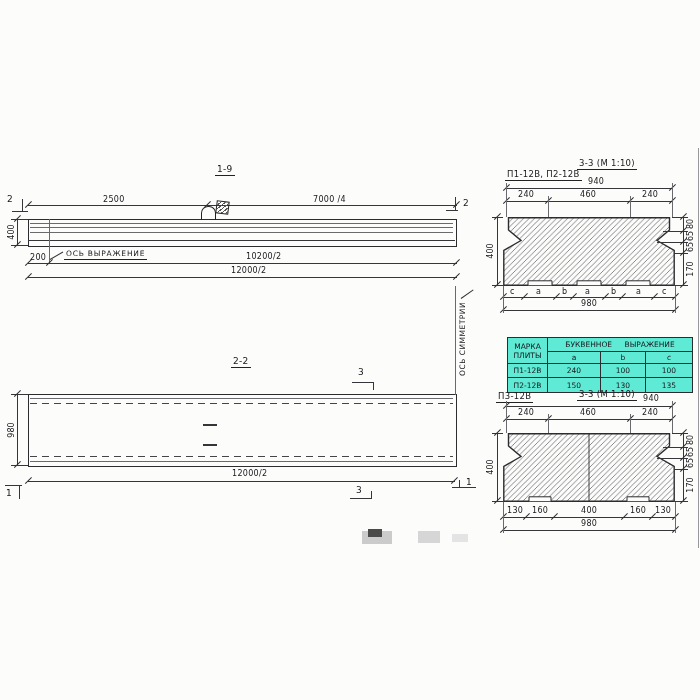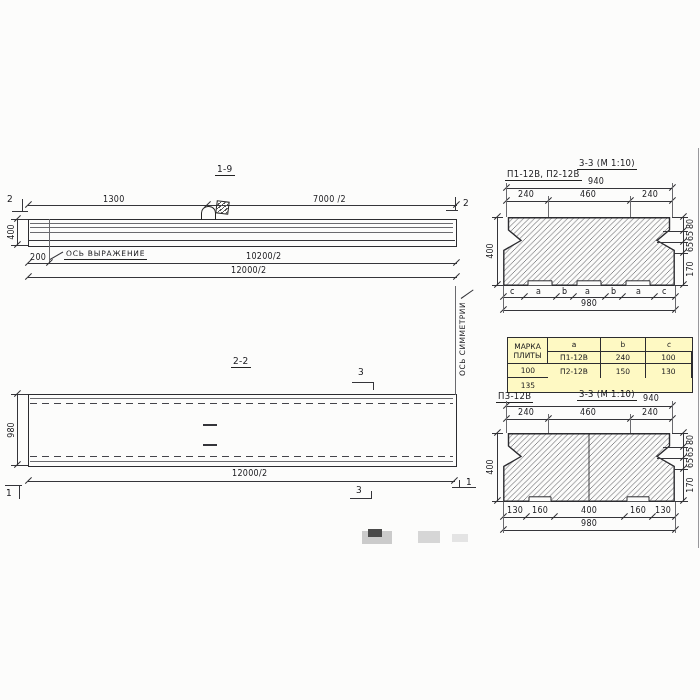--- a/index.html
+++ b/index.html
@@ -16,43 +16,43 @@
   .vlbl{position:absolute;width:20px;height:10px;text-align:center;font-size:8px;line-height:10px;color:#18181c;white-space:nowrap;transform:rotate(-90deg);}
   .box{position:absolute;border:1.3px solid #2c2c30;background:transparent;}
   .loop{position:absolute;width:13px;height:13px;border:1.6px solid #222;border-bottom:none;border-radius:7px 7px 0 0;}
   .flagbox{position:absolute;width:11px;height:11px;border:1px solid #222;
     background:repeating-linear-gradient(135deg,transparent 0 2px,#555 2px 3px);transform:rotate(7deg);}
   .leader{position:absolute;height:1px;background:#35353a;transform-origin:left center;}
   .smudge{position:absolute;}
   
   .ptable{position:absolute;left:507px;top:337px;display:grid;
     grid-template-columns:40px 53px 45px 46px;grid-template-rows:14px 12px 14px 14px;
-    border:1.2px solid #2c2c30;background:#fef9c3;}
+    border:1.2px solid #2c2c30;background:#5eead4;}
   .ptable > div{border-right:1px solid #2c2c30;border-bottom:1px solid #2c2c30;
     font-size:7.5px;line-height:9px;display:flex;align-items:center;justify-content:center;
     color:#18181c;overflow:hidden;white-space:nowrap;}
   .ptable .last{border-right:none;}
   .ptable .bot{border-bottom:none;}
   .mark-cell{grid-row:1/3;grid-column:1;flex-direction:column;}
   .expr-cell{grid-row:1;grid-column:2/5;word-spacing:10px;}
   .xsec{position:absolute;}
 </style>
 </head>
 <body>
 
 <div id="sheet">
 
   <span class="lbl big und" style="left:215px;top:165px;">1-9</span>
 
   <div class="hl" style="left:28px;top:205px;width:429px;"></div>
   <div class="tk" style="left:24px;top:204px;"></div>
   <div class="tk" style="left:203px;top:204px;"></div>
   <div class="tk" style="left:452px;top:204px;"></div>
-  <span class="lbl" style="left:103px;top:195px;">1300</span>
-  <span class="lbl" style="left:313px;top:195px;">7000 /2</span>
+  <span class="lbl" style="left:103px;top:195px;">2500</span>
+  <span class="lbl" style="left:313px;top:195px;">7000 /4</span>
 
   <span class="lbl big" style="left:7px;top:195px;">2</span>
   <div class="hl" style="left:12px;top:211px;width:16px;"></div>
   <div class="vl" style="left:22px;top:199px;height:12px;"></div>
   <span class="lbl big" style="left:463px;top:199px;">2</span>
   <div class="vl" style="left:455px;top:197px;height:13px;"></div>
   <div class="hl" style="left:446px;top:210px;width:12px;"></div>
 
   <div class="box" style="left:28px;top:219px;width:427px;height:26px;"></div>
   <div class="hl thin" style="left:30px;top:223px;width:423px;"></div>
@@ -207,20 +207,21 @@
   <span class="vlbl" style="left:681px;top:219px;">80</span>
   <span class="vlbl" style="left:681px;top:231px;">65</span>
   <span class="vlbl" style="left:681px;top:242px;">65</span>
   <span class="vlbl" style="left:681px;top:264px;">170</span>
 
   <div class="ptable">
     <div class="mark-cell">
       <span>МАРКА</span>
       <span>ПЛИТЫ</span>
     </div>
+    <div class="expr-cell last">БУКВЕННОЕ ВЫРАЖЕНИЕ</div>
     <div>a</div>
     <div>b</div>
     <div class="last">c</div>
     <div>П1-12В</div>
     <div>240</div>
     <div>100</div>
     <div class="last">100</div>
     <div class="bot">П2-12В</div>
     <div class="bot">150</div>
     <div class="bot">130</div>

